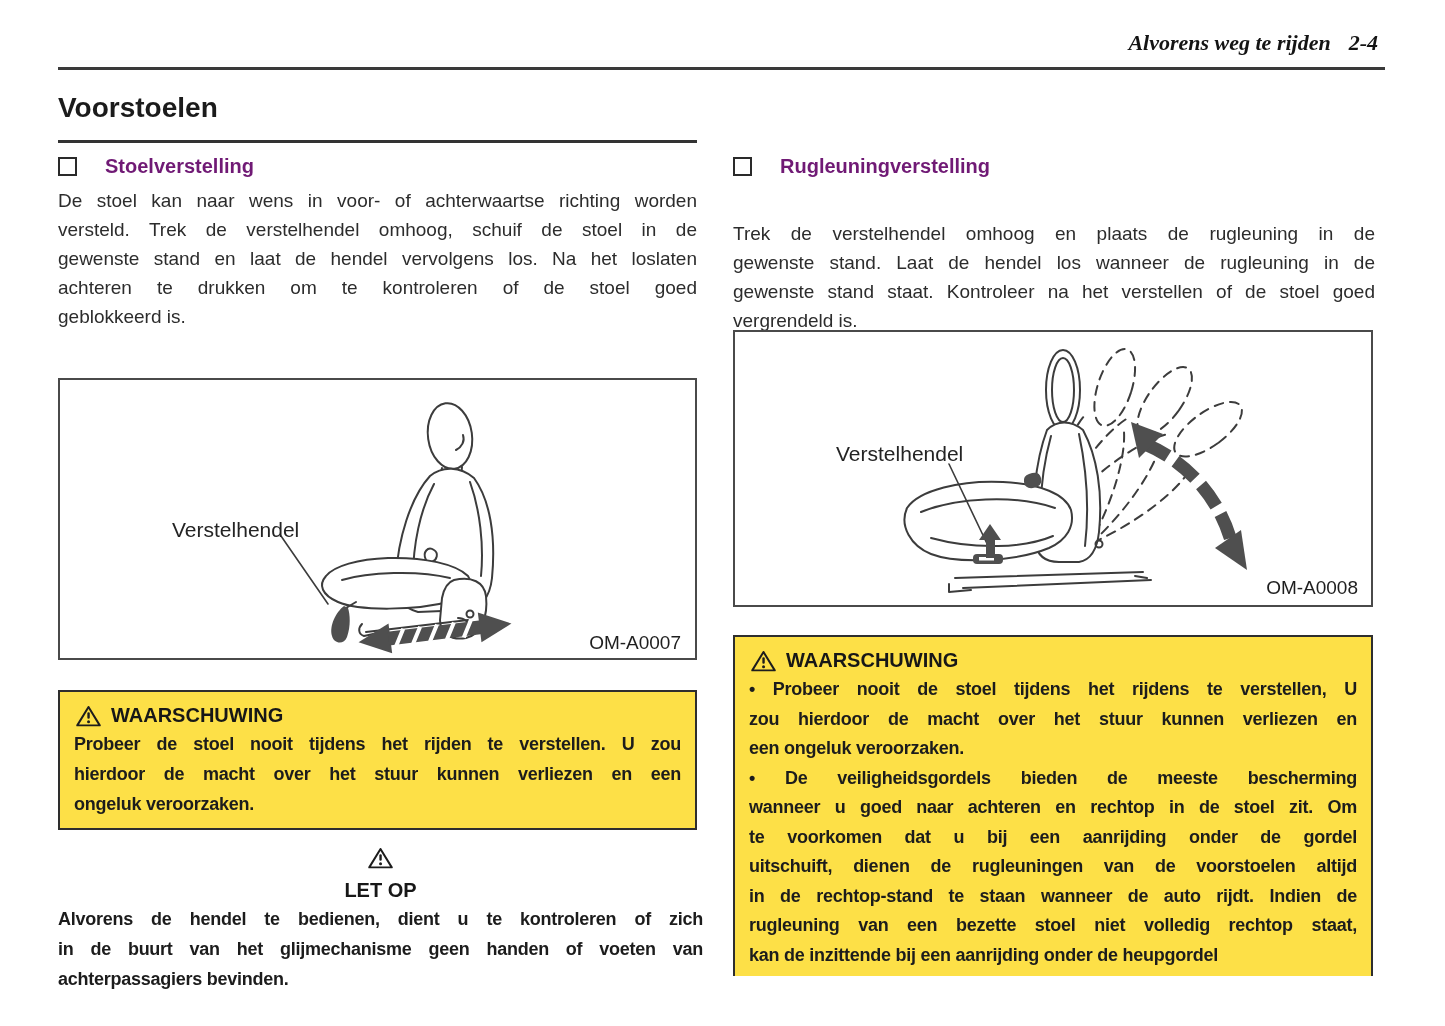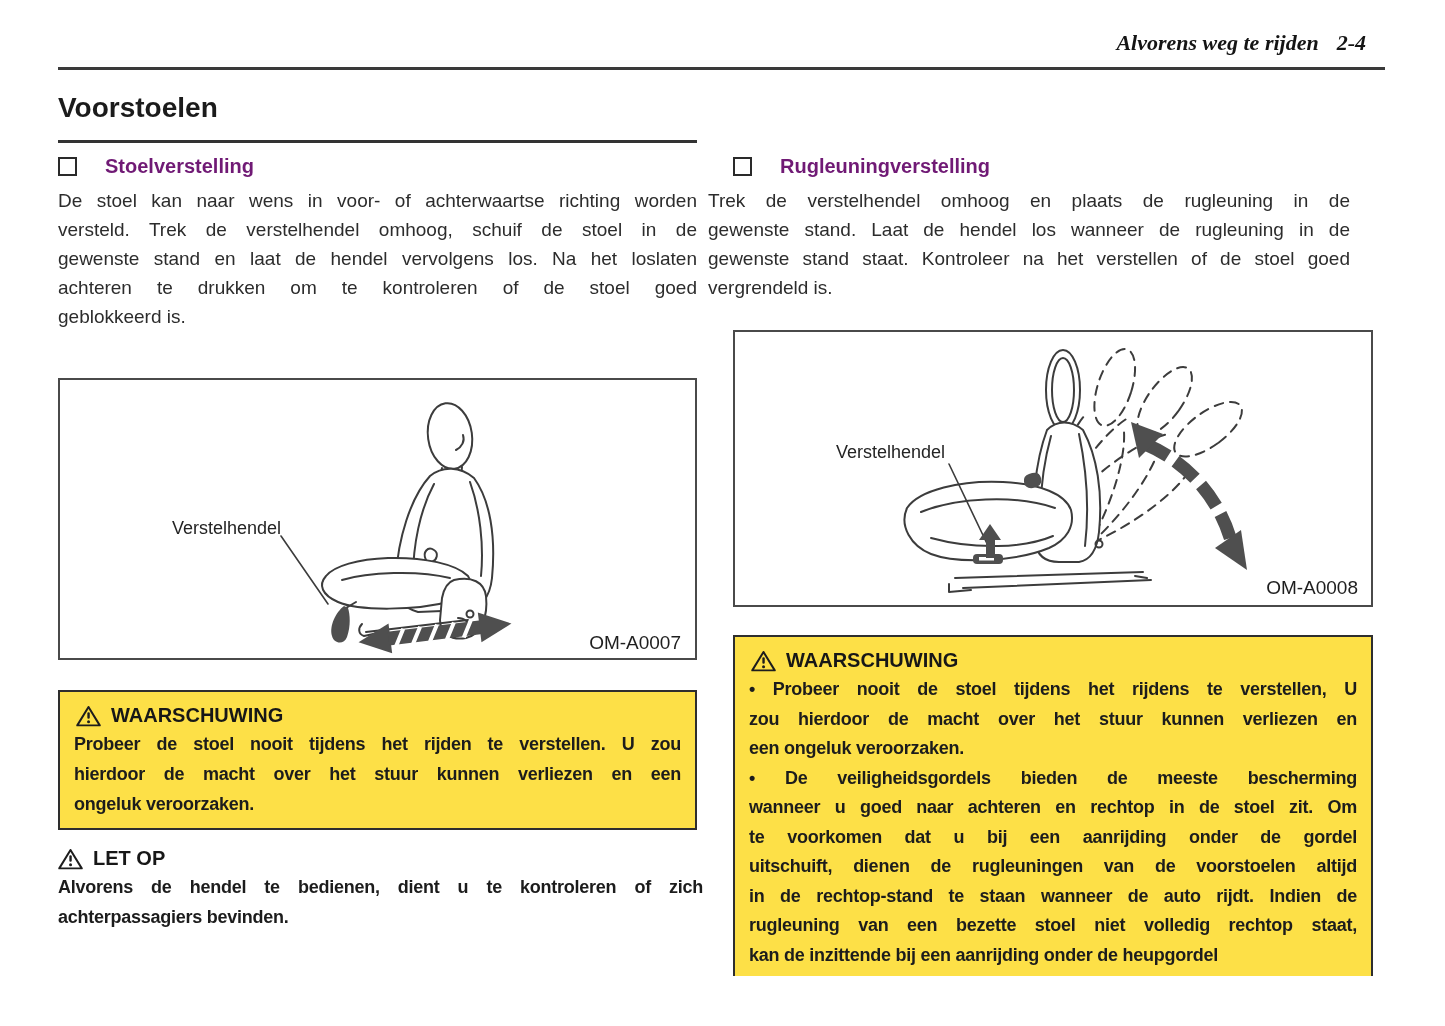--- a/index.html
+++ b/index.html
@@ -5,21 +5,21 @@
   html,body { margin:0; padding:0; background:#e8e8e8; }
   .page {
     position:relative; width:1445px; height:1026px;
     background:#ffffff; overflow:hidden;
     font-family:"Liberation Sans", sans-serif;
     color:#262626;
   }
 
   
   .page-header {
-    position:absolute; top:30px; right:79px;
+    position:absolute; top:30px; right:67px;
     font-family:"Liberation Serif", serif;
     font-style:italic; font-weight:bold;
     font-size:22px; color:#141414;
     display:flex; gap:18px; align-items:baseline;
   }
   .header-rule { position:absolute; left:58px; top:67px; width:1327px; height:2.5px; background:#3a3a3a; }
 
   
   .page-title { position:absolute; left:58px; top:92px; font-size:28px; font-weight:bold; color:#1b1b1b; }
   .title-rule { position:absolute; left:58px; top:140px; width:639px; height:2.5px; background:#333; }
@@ -36,36 +36,36 @@
   .para { position:absolute; top:186px; font-size:19px; line-height:29px; color:#2c2c2c; }
   .jp > div { text-align:justify; text-align-last:justify; overflow:hidden; }
   .jp > div:last-child, .jp > div.align-left { text-align-last:left; }
   .lh29  > div { height:29px; }
   .lh295 > div { height:29.5px; }
   .lh30  > div { height:30px; }
 
   
   .figure { position:absolute; border:2px solid #4a4a4a; background:#fff; box-sizing:border-box; }
   .figure svg.art { position:absolute; left:0; top:0; }
-  .fig-label { position:absolute; font-size:18px; color:#242424; white-space:nowrap; }
+  .fig-label { position:absolute; font-size:21px; color:#242424; white-space:nowrap; }
   .fig-code  { position:absolute; font-size:19px; color:#1e1e1e; }
 
   
   .warnbox {
     position:absolute; border:2.5px solid #2e2e2e; background:#fde047;
     box-sizing:border-box; padding:10px 14px;
   }
   .warnbox.cut { border-bottom:none; }
   .warn-head {
     display:flex; align-items:center; gap:10px;
     font-size:20px; font-weight:bold; color:#171717; margin:2px 0 7px 2px;
   }
   .warn-body { font-size:18px; font-weight:bold; color:#1c1c1c; letter-spacing:-0.25px; }
   .caution { position:absolute; }
-  .caution .warn-head { margin-left:0; }
+  .caution .warn-head { margin-left:0;flex-direction:column; }
 
   .line-art { stroke:#3c3c3c; stroke-width:2; fill:none; stroke-linejoin:round; stroke-linecap:round; }
   .fill-white { fill:#ffffff; }
   .dark { fill:#4f4f4f; stroke:none; }
 </style>
 </head>
 <body>
 
 <div class="page">
 
@@ -153,29 +153,30 @@
     <div class="warn-head">
       <svg width="25" height="22" viewBox="0 0 24 21">
         <path d="M12 1.8 L22.8 19.5 H1.2 Z" fill="none" stroke="#1d1d1d" stroke-width="1.9" stroke-linejoin="round"></path>
         <rect x="10.9" y="7" width="2.3" height="6.2" rx="1.1" fill="#1d1d1d"></rect>
         <circle cx="12.05" cy="16.1" r="1.45" fill="#1d1d1d"></circle>
       </svg>
       <span>LET OP</span>
     </div>
     <div class="warn-body jp lh30">
         <div>Alvorens de hendel te bedienen, dient u te kontroleren of zich</div>
+        <div>in de buurt van het glijmechanisme geen handen of voeten van</div>
         <div>achterpassagiers bevinden.</div>
       </div>
   </div>
 
   <div class="sec-head" style="left:733px;">
     <span class="cb"></span>
     <span>Rugleuningverstelling</span>
   </div>
-  <div class="para jp lh29" style="left:708px; width:642px;">
+  <div class="para jp lh29" style="left:733px; width:642px;margin-top:33px;">
       <div>Trek de verstelhendel omhoog en plaats de rugleuning in de</div>
       <div>gewenste stand. Laat de hendel los wanneer de rugleuning in de</div>
       <div>gewenste stand staat. Kontroleer na het verstellen of de stoel goed</div>
       <div>vergrendeld is.</div>
     </div>
 
   <div class="figure" style="left:733px; top:330px; width:640px; height:277px;">
     <svg class="art" width="636" height="273" viewBox="0 0 636 273">
       <defs>
         <g id="ghost2">

